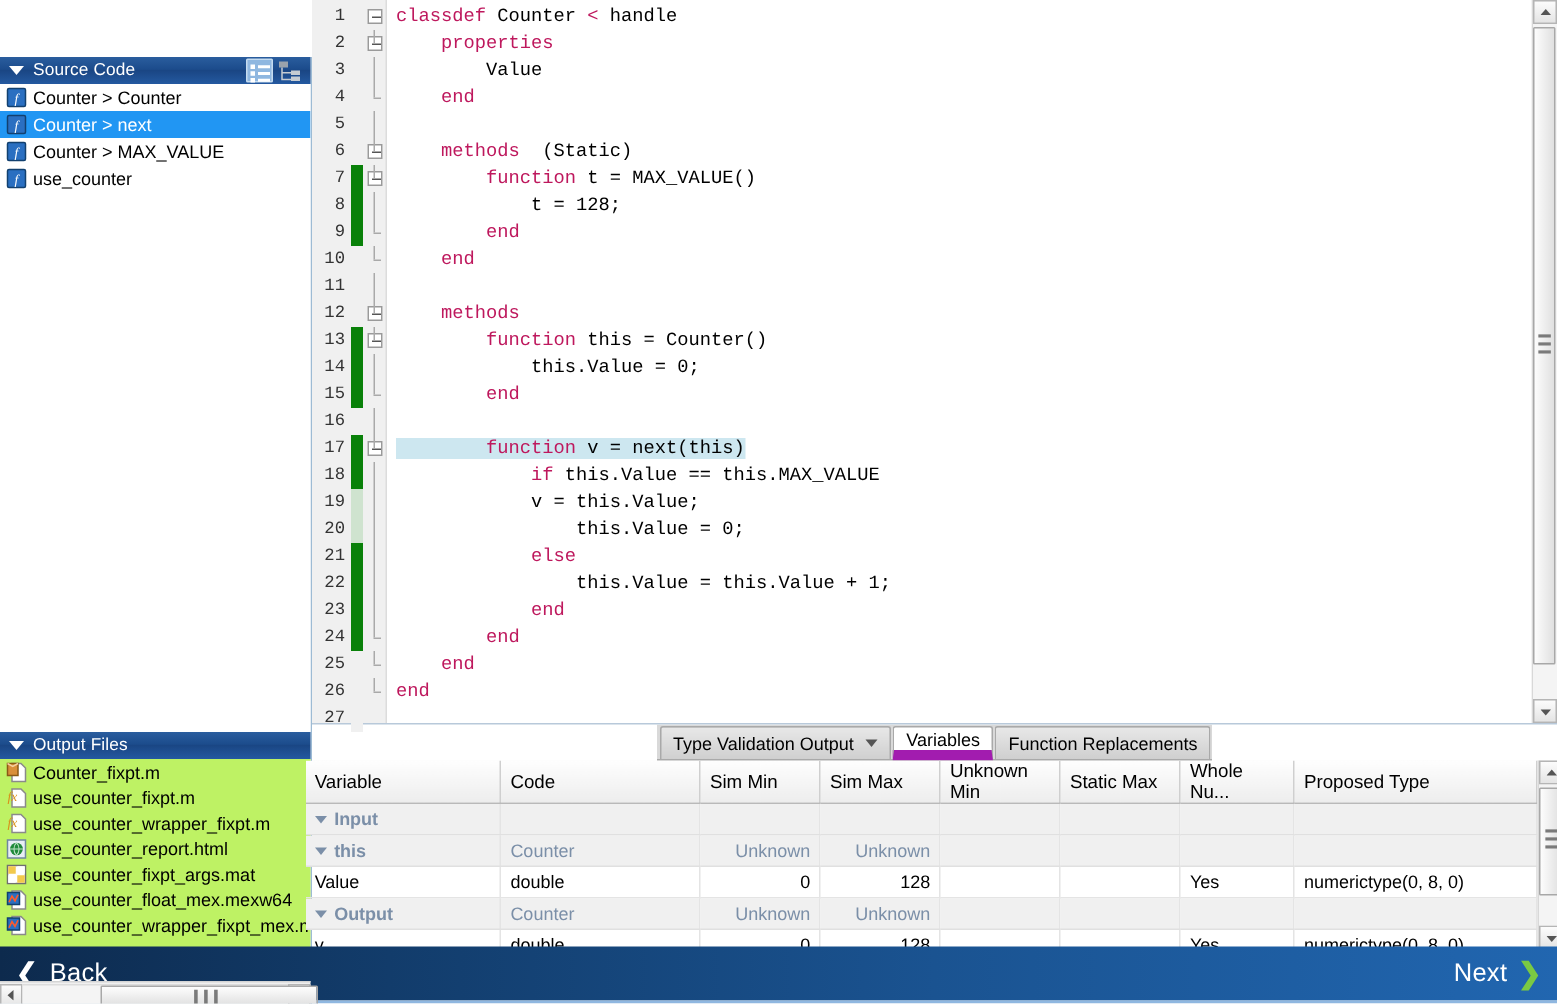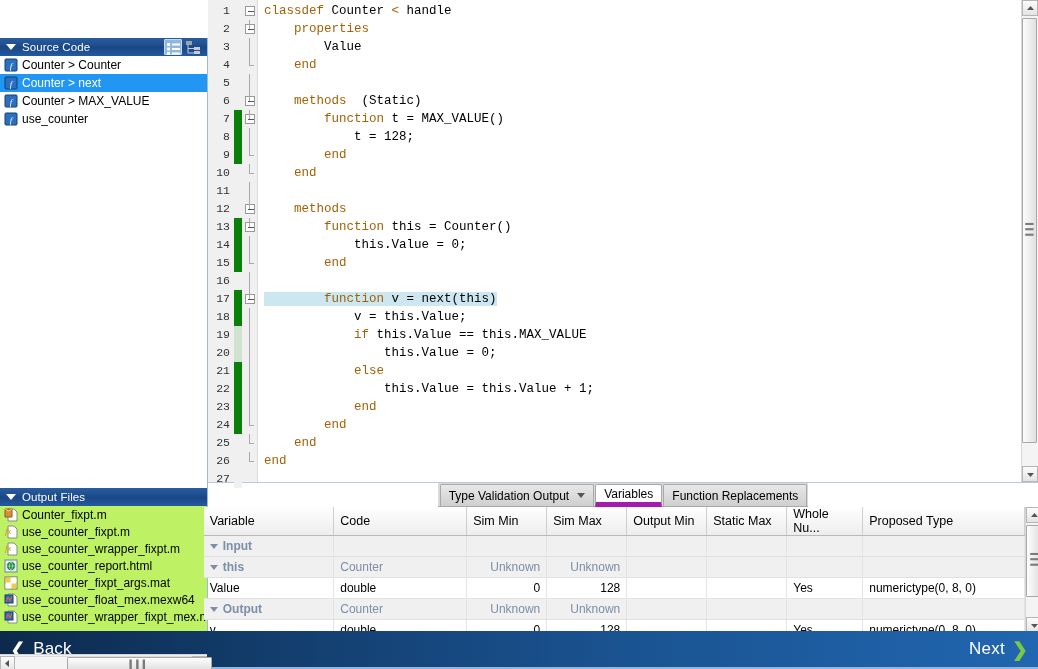--- a/index.html
+++ b/index.html
@@ -77,21 +77,21 @@
   .fold-box:after { content:""; position:absolute; left:2px; top:4px; width:6px; height:1px;
                     background:#555; }
   .vline { position:absolute; left:7px; top:0; width:1px; height:18px; background:#a9a9a9; }
   .vline.half-top { top:0; height:9px; }
   .tick { position:absolute; left:7px; top:9px; width:5px; height:1px; background:#a9a9a9; }
 
   .code-area { flex:1; padding-top:2px; font-family:"Liberation Mono", monospace;
                font-size:12.5px; overflow:hidden; background:#fff; position:relative; }
   .cl { height:18px; line-height:18px; white-space:pre; padding-left:6px; }
   .cl .hl { background:#cde7f0; }
-  .kw { color:#a16207; }
+  .kw { color:#be185d; }
   .plain { color:#000; }
 
   .vscroll { width:17px; background:#f0f0f0; border-left:1px solid #d8d8d8;
              display:flex; flex-direction:column; flex:none; }
   .vs-btn { height:16px; background:linear-gradient(to bottom,#fcfcfc,#e4e4e4);
             border:1px solid #b5b5b5; display:flex;align-items:center;justify-content:center; }
   .vs-track { flex:1; position:relative; background:#f4f4f4; }
   .vs-thumb { position:absolute; left:0; width:15px;
               background:linear-gradient(to right,#fdfdfd,#e0e0e0);
               border:1px solid #a8a8a8; border-radius:1px;
@@ -99,21 +99,21 @@
   .vgrip { font-size:7px; color:#7a7a7a; transform:rotate(90deg); }
 
   
   .bottom { flex:1; display:flex; flex-direction:column; background:#fff; min-height:0;align-items:center; }
   .tabbar { height:24px; background:#d9d9d9; display:flex; align-items:flex-end;
             border-bottom:1px solid #a9a9a9; padding-left:2px; }
   .tab { height:22px; display:flex; align-items:center; padding:0 8px; font-size:12px;
          background:linear-gradient(to bottom,#e8e8e8,#cfcfcf);
          border:1px solid #a9a9a9; border-bottom:none; margin-right:1px;
          border-radius:2px 2px 0 0; color:#000; }
-  .tab.active { background:#ffffff; border-bottom:5px solid #a21caf; margin-bottom:-1px; height:23px;}
+  .tab.active { background:#ffffff; border-bottom:7px solid #a21caf; margin-bottom:-1px; height:23px;}
   .tab .caret { width:0;height:0;border-left:4px solid transparent;border-right:4px solid transparent;
                 border-top:5px solid #555; margin-left:8px; }
 
   .tbl-wrap { flex:1; display:flex; min-height:0; }
   .tbl { flex:1; overflow:hidden; }
   table.vt { width:100%; border-collapse:collapse; table-layout:fixed; font-size:12px; }
   table.vt th {
     height:24px; background:linear-gradient(to bottom,#fefefe,#ededed);
     border-right:1px solid #cfcfcf; border-bottom:1px solid #b9b9b9;
     font-weight:normal; text-align:left; padding:0 6px; font-size:12.5px; color:#000;
@@ -476,22 +476,22 @@
             <div class="cl"><span><span class="plain">            t = 128;</span></span></div>
             <div class="cl"><span><span class="plain">        </span><span class="kw">end</span></span></div>
             <div class="cl"><span><span class="plain">    </span><span class="kw">end</span></span></div>
             <div class="cl">&nbsp;</div>
             <div class="cl"><span><span class="plain">    </span><span class="kw">methods</span></span></div>
             <div class="cl"><span><span class="plain">        </span><span class="kw">function</span><span class="plain"> this = Counter()</span></span></div>
             <div class="cl"><span><span class="plain">            this.Value = 0;</span></span></div>
             <div class="cl"><span><span class="plain">        </span><span class="kw">end</span></span></div>
             <div class="cl">&nbsp;</div>
             <div class="cl"><span class="hl"><span class="plain">        </span><span class="kw">function</span><span class="plain"> v = next(this)</span></span></div>
+            <div class="cl"><span><span class="plain">            </span><span class="kw">if</span><span class="plain"> this.Value == this.MAX_VALUE</span></span></div>
             <div class="cl"><span><span class="plain">            v = this.Value;</span></span></div>
-            <div class="cl"><span><span class="plain">            </span><span class="kw">if</span><span class="plain"> this.Value == this.MAX_VALUE</span></span></div>
             <div class="cl"><span><span class="plain">                this.Value = 0;</span></span></div>
             <div class="cl"><span><span class="plain">            </span><span class="kw">else</span></span></div>
             <div class="cl"><span><span class="plain">                this.Value = this.Value + 1;</span></span></div>
             <div class="cl"><span><span class="plain">            </span><span class="kw">end</span></span></div>
             <div class="cl"><span><span class="plain">        </span><span class="kw">end</span></span></div>
             <div class="cl"><span><span class="plain">    </span><span class="kw">end</span></span></div>
             <div class="cl"><span><span class="plain"></span><span class="kw">end</span></span></div>
             <div class="cl">&nbsp;</div>
           </div>
         <div class="vscroll">
@@ -538,21 +538,21 @@
                   <col style="width:80px">
                 <col style="width:76px">
                   <col style="width:162px">
               </colgroup>
               <thead>
                   <tr id="thead-row">
                     <th>Variable</th>
                     <th>Code</th>
                     <th>Sim Min</th>
                     <th>Sim Max</th>
-                    <th>Output Min</th>
+                    <th>Unknown Min</th>
                     <th>Static Max</th>
                     <th>Whole Nu...</th>
                     <th>Proposed Type</th>
                   </tr>
                 </thead>
               <tbody id="tbody">
                   <tr class="grp">
                     <td class="nm ind1"><span class="arrow-d"></span><span>Input</span></td>
                     <td></td>
                     <td class="num"></td>

